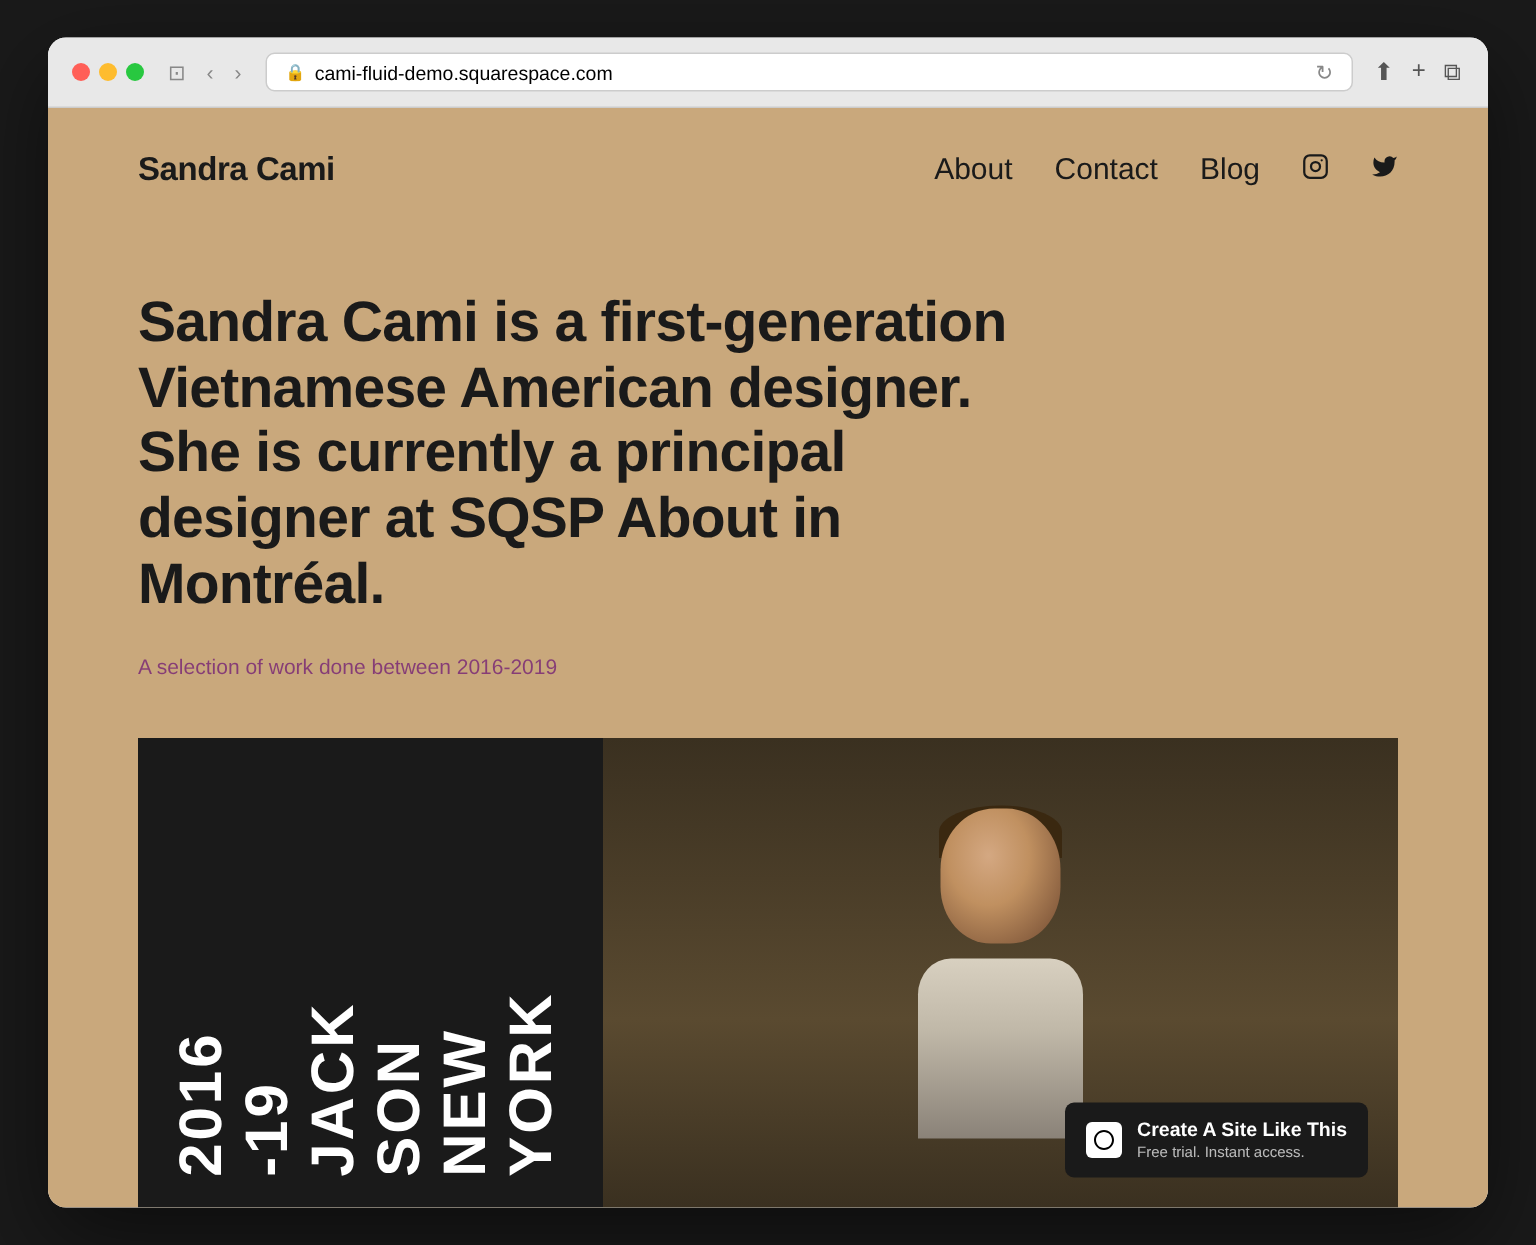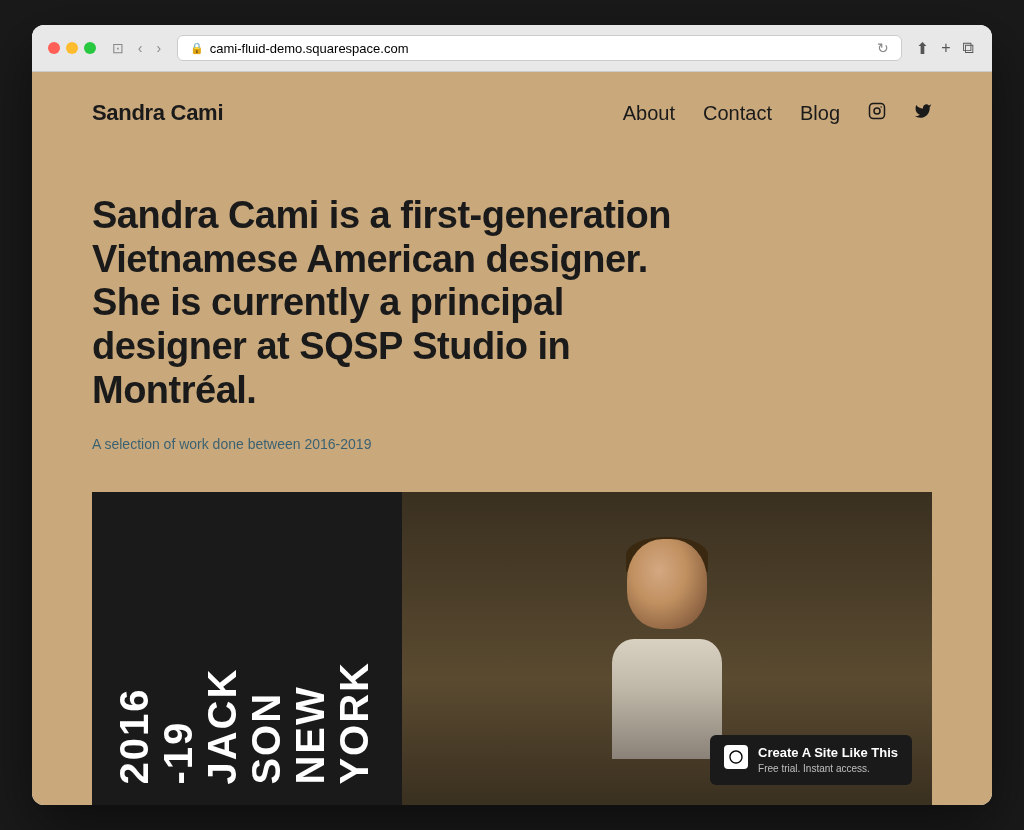--- a/index.html
+++ b/index.html
@@ -167,21 +167,21 @@
       font-weight: 800;
       color: #1a1a1a;
       line-height: 1.15;
       max-width: 580px;
       letter-spacing: -0.5px;
       margin-bottom: 24px;
     }
 
     .hero-subtitle {
       font-size: 14px;
-      color: #0c4a6e;
+      color: #701a75;
       opacity: 0.75;
       font-weight: 400;
     }
 
     .portfolio-strip {
       margin-top: 40px;
       width: 100%;
       flex: 1;
       background: #111;
       display: flex;
@@ -298,20 +298,21 @@
 
     .squarespace-badge {
       position: absolute;
       bottom: 20px;
       right: 20px;
       background: #1a1a1a;
       color: #fff;
       border-radius: 6px;
       padding: 10px 14px;
       display: flex;
+      align-items: center;
       gap: 10px;
       font-size: 12px;
       z-index: 10;
     }
 
     .sq-logo {
       width: 24px;
       height: 24px;
       background: #fff;
       border-radius: 4px;
@@ -385,21 +386,21 @@
         </span>
         <span class="nav-icon">
           <svg width="18" height="18" viewBox="0 0 24 24" fill="currentColor">
             <path d="M23 3a10.9 10.9 0 01-3.14 1.53 4.48 4.48 0 00-7.86 3v1A10.66 10.66 0 013 4s-4 9 5 13a11.64 11.64 0 01-7 2c9 5 20 0 20-11.5a4.5 4.5 0 00-.08-.83A7.72 7.72 0 0023 3z"></path>
           </svg>
         </span>
       </nav>
     </header>
 
     <main class="site-main">
-      <h1 class="hero-text">Sandra Cami is a first-generation Vietnamese American designer. She is currently a principal designer at SQSP Studio in Montréal.</h1>
+      <h1 class="hero-text">Sandra Cami is a first-generation Vietnamese American designer. She is currently a principal designer at SQSP About in Montréal.</h1>
       <p class="hero-subtitle">A selection of work done between 2016-2019</p>
 
       <div class="portfolio-strip">
 
         <div class="portfolio-item-left">
           <div class="rotated-text">
             <span style="font-size: 40px; display: block; line-height: 1.1;">2016</span>
             <span style="font-size: 40px; display: block; line-height: 1.1;">-19</span>
             <span style="font-size: 40px; display: block; line-height: 1.1;">JACK</span>
             <span style="font-size: 40px; display: block; line-height: 1.1;">SON</span>

